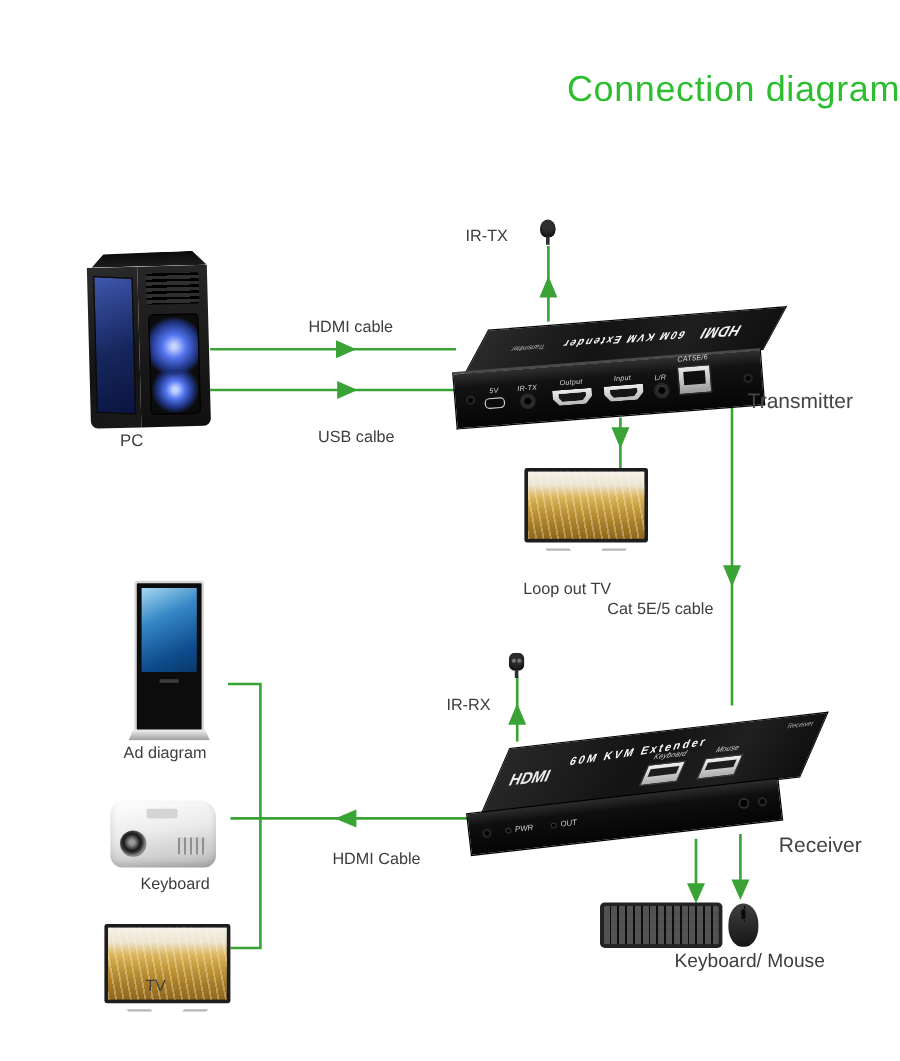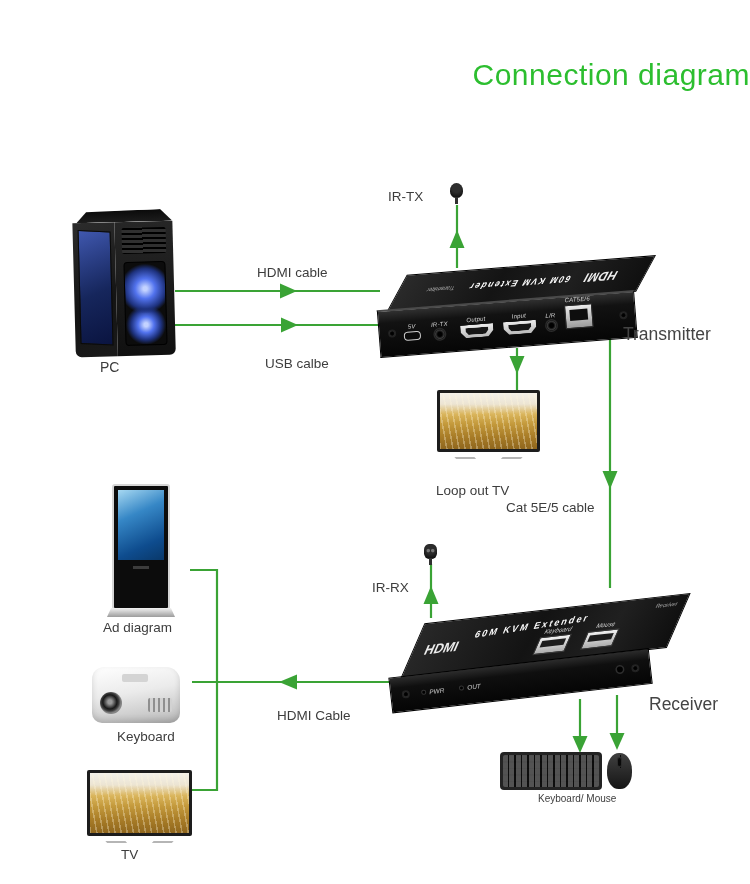--- a/index.html
+++ b/index.html
@@ -273,21 +273,21 @@
     <div class="proj-vent"></div>
     <div class="proj-detail"></div>
   </div>
   <div class="lbl" style="left:117px;top:729px">Keyboard</div>
   <div class="lbl" style="left:277px;top:708px">HDMI Cable</div>
 
   <div class="tv-frame" style="left:87px;top:770px;width:99px;height:60px">
     <div class="tv-screen"></div>
     <div class="tv-stand"></div>
   </div>
-  <div class="lbl" style="left:121px;top:847px">TV</div>
+  <div class="lbl" style="left:121px;top:814px">TV</div>
 
   <div id="kb">
     <div class="kb-keys"></div>
   </div>
   <div id="mouse"></div>
-  <div class="lbl" style="left:538px;top:793px;font-size:10px">Keyboard/ Mouse</div>
+  <div class="lbl" style="left:562px;top:793px;font-size:16px">Keyboard/ Mouse</div>
 
 </div>
 
 </body></html>

